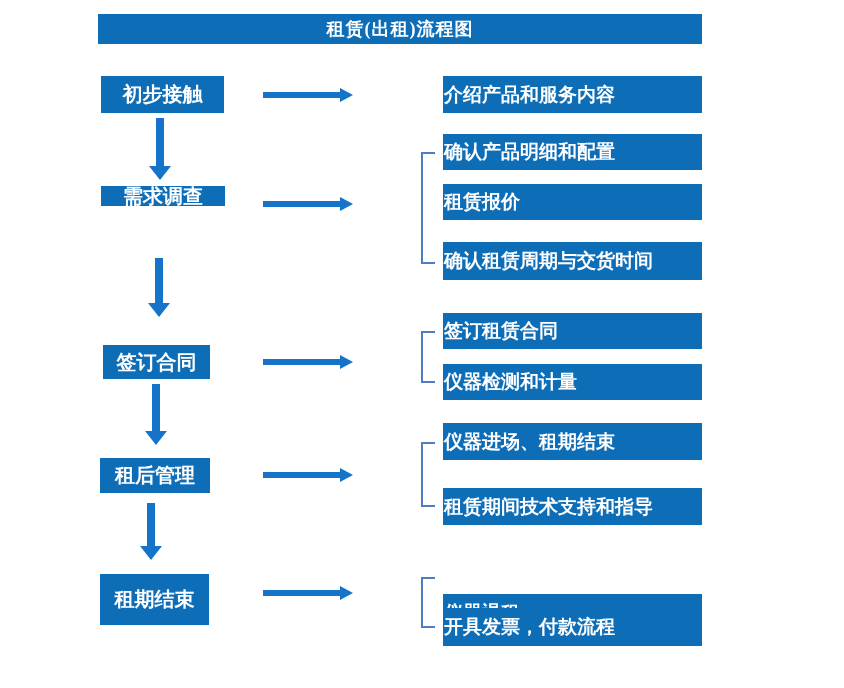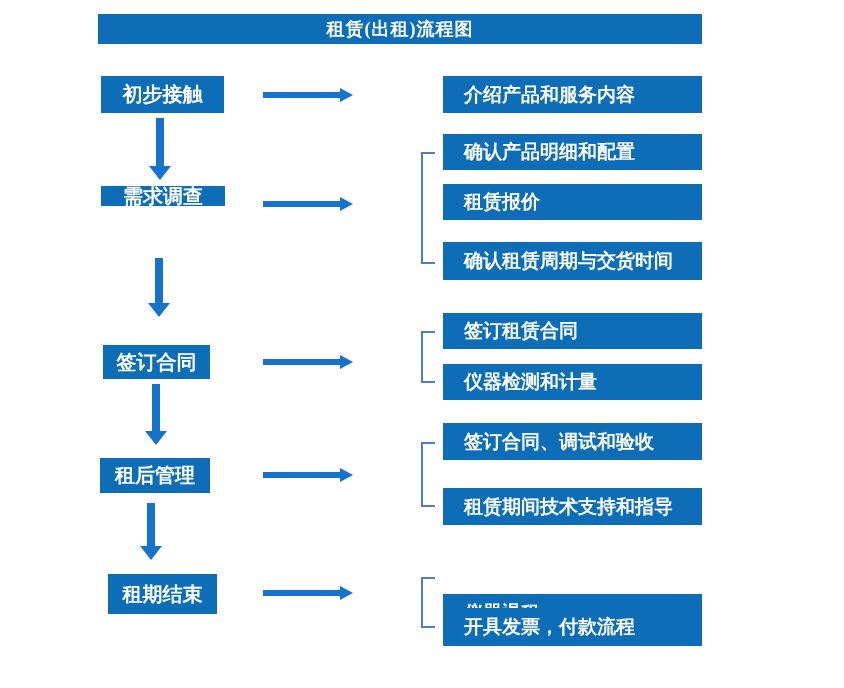--- a/index.html
+++ b/index.html
@@ -43,21 +43,21 @@
   .detail-box {
     position: absolute;
     left: 443px;
     width: 259px;
     background: #0d6db7;
     color: #ffffff;
     font-size: 19px;
     font-weight: bold;
     display: flex;
     align-items: center;
-    padding-left: 21px;
+    padding-left: 1px;
     box-sizing: border-box;
     white-space: nowrap;
   }
   
   .h-arrow {
     position: absolute;
     width: 90px; height: 14px;
   }
   .h-arrow .shaft {
     position: absolute;
@@ -107,21 +107,21 @@
 <body>
 
 <div class="canvas">
 
   <div class="title-bar">租赁(出租)流程图</div>
 
   <div class="step-box" style="left:101px; top:76px; width:123px; height:37px;font-family:Liberation Mono, monospace;">初步接触</div>
   <div class="step-box" style="left:101px; top:186px; width:124px; height:20px;">需求调查</div>
   <div class="step-box" style="left:103px; top:345px; width:107px; height:34px;">签订合同</div>
   <div class="step-box" style="left:100px; top:458px; width:110px; height:35px;">租后管理</div>
-  <div class="step-box" style="left:108px; top:574px; width:109px; height:40px;">租期结束</div>
+  <div class="step-box" style="left:100px; top:574px; width:109px; height:51px;">租期结束</div>
 
   <div class="v-arrow" style="left:149px; top:118px; height:62px;">
     <div class="shaft" style="height:48px;"></div>
       <div class="head"></div>
   </div>
   <div class="v-arrow" style="left:148px; top:258px; height:59px;">
     <div class="shaft" style="height:45px;"></div>
       <div class="head"></div>
   </div>
   <div class="v-arrow" style="left:145px; top:384px; height:61px;">
@@ -161,19 +161,19 @@
 
   <div class="detail-box" style="top:76px; height:37px;">介绍产品和服务内容</div>
 
   <div class="detail-box" style="top:134px; height:36px;">确认产品明细和配置</div>
   <div class="detail-box" style="top:184px; height:36px;">租赁报价</div>
   <div class="detail-box" style="top:242px; height:38px;">确认租赁周期与交货时间</div>
 
   <div class="detail-box" style="top:313px; height:36px;">签订租赁合同</div>
   <div class="detail-box" style="top:364px; height:36px;">仪器检测和计量</div>
 
-  <div class="detail-box" style="top:423px; height:37px;">签订合同、调试和验收</div>
+  <div class="detail-box" style="top:423px; height:37px;">仪器进场、租期结束</div>
   <div class="detail-box" style="top:488px; height:37px;">租赁期间技术支持和指导</div>
 
   <div class="detail-box" style="top:558px; height:37px;margin-top:36px;">仪器退租</div>
   <div class="detail-box" style="top:608px; height:38px;">开具发票，付款流程</div>
 
 </div>
 
 </body></html>

